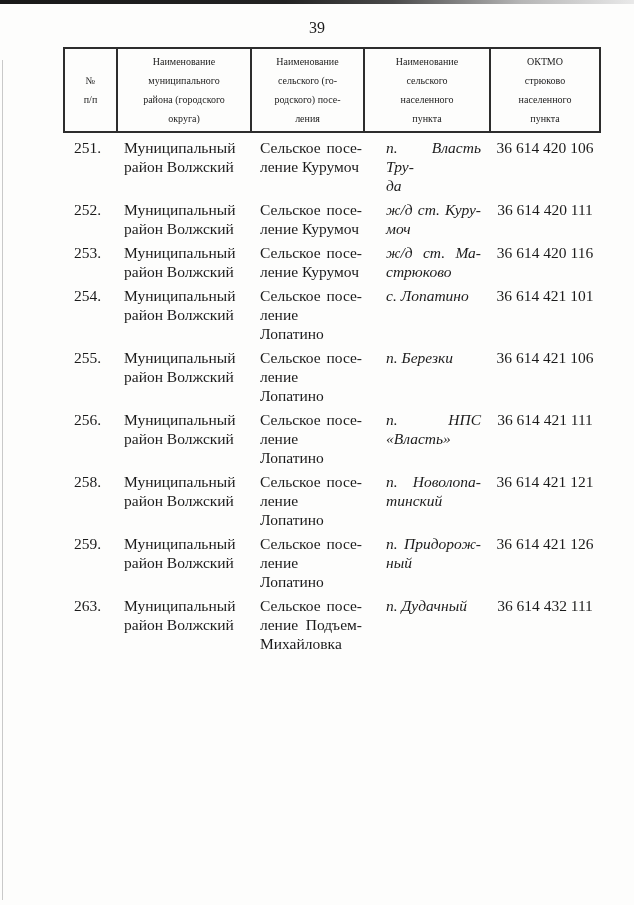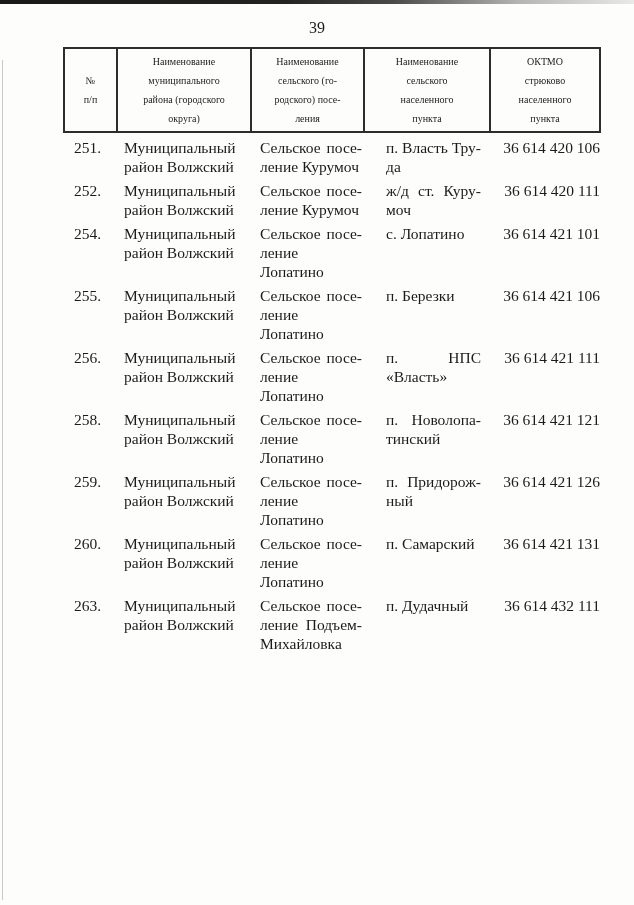--- a/index.html
+++ b/index.html
@@ -42,22 +42,22 @@
     white-space: pre-line;
     padding: 3px 7px;
   }
   tbody td {
     vertical-align: top;
     padding: 5px 0 0 0;
   }
   td.c-num      { text-align: center; padding-right: 6px; }
   td.c-district { padding-left: 7px;  padding-right: 8px; margin-top: 28px; }
   td.c-settle   { padding-left: 9px;  padding-right: 2px; }
-  td.c-local    { padding-left: 22px; padding-right: 9px; }
-  td.c-oktmo    { text-align: right; white-space: nowrap; }
+  td.c-local    { padding-left: 22px; padding-right: 9px; font-style: italic; }
+  td.c-oktmo    { text-align: center; white-space: nowrap; }
   .jline {
     text-align: justify;
     text-align-last: justify;
   }
 </style>
 </head>
 <body>
 
 <div class="scan-top"></div>
 <div class="scan-left"></div>
@@ -121,20 +121,36 @@
           <div class="jline">Сельское посе-</div>
           <div>ление Курумоч</div>
         </td>
         <td class="c-local">
           <div class="jline">ж/д ст. Куру-</div>
           <div>моч</div>
         </td>
         <td class="c-oktmo">36 614 420 111</td>
       </tr>
       <tr>
+        <td class="c-num">253.</td>
+        <td class="c-district">
+          <div class="jline">Муниципальный</div>
+          <div>район Волжский</div>
+        </td>
+        <td class="c-settle">
+          <div class="jline">Сельское посе-</div>
+          <div>ление Курумоч</div>
+        </td>
+        <td class="c-local">
+          <div class="jline">ж/д ст. Ма-</div>
+          <div>стрюково</div>
+        </td>
+        <td class="c-oktmo">36 614 420 116</td>
+      </tr>
+      <tr>
         <td class="c-num">254.</td>
         <td class="c-district">
           <div class="jline">Муниципальный</div>
           <div>район Волжский</div>
         </td>
         <td class="c-settle">
           <div class="jline">Сельское посе-</div>
           <div>ление Лопатино</div>
         </td>
         <td class="c-local">с. Лопатино</td>
@@ -195,33 +211,20 @@
           <div class="jline">Сельское посе-</div>
           <div>ление Лопатино</div>
         </td>
         <td class="c-local">
           <div class="jline">п. Придорож-</div>
           <div>ный</div>
         </td>
         <td class="c-oktmo">36 614 421 126</td>
       </tr>
       <tr>
-        <td class="c-num">260.</td>
-        <td class="c-district">
-          <div class="jline">Муниципальный</div>
-          <div>район Волжский</div>
-        </td>
-        <td class="c-settle">
-          <div class="jline">Сельское посе-</div>
-          <div>ление Лопатино</div>
-        </td>
-        <td class="c-local">п. Самарский</td>
-        <td class="c-oktmo">36 614 421 131</td>
-      </tr>
-      <tr>
         <td class="c-num">263.</td>
         <td class="c-district">
           <div class="jline">Муниципальный</div>
           <div>район Волжский</div>
         </td>
         <td class="c-settle">
           <div class="jline">Сельское посе-</div>
           <div class="jline">ление Подъем-</div>
           <div>Михайловка</div>
         </td>

